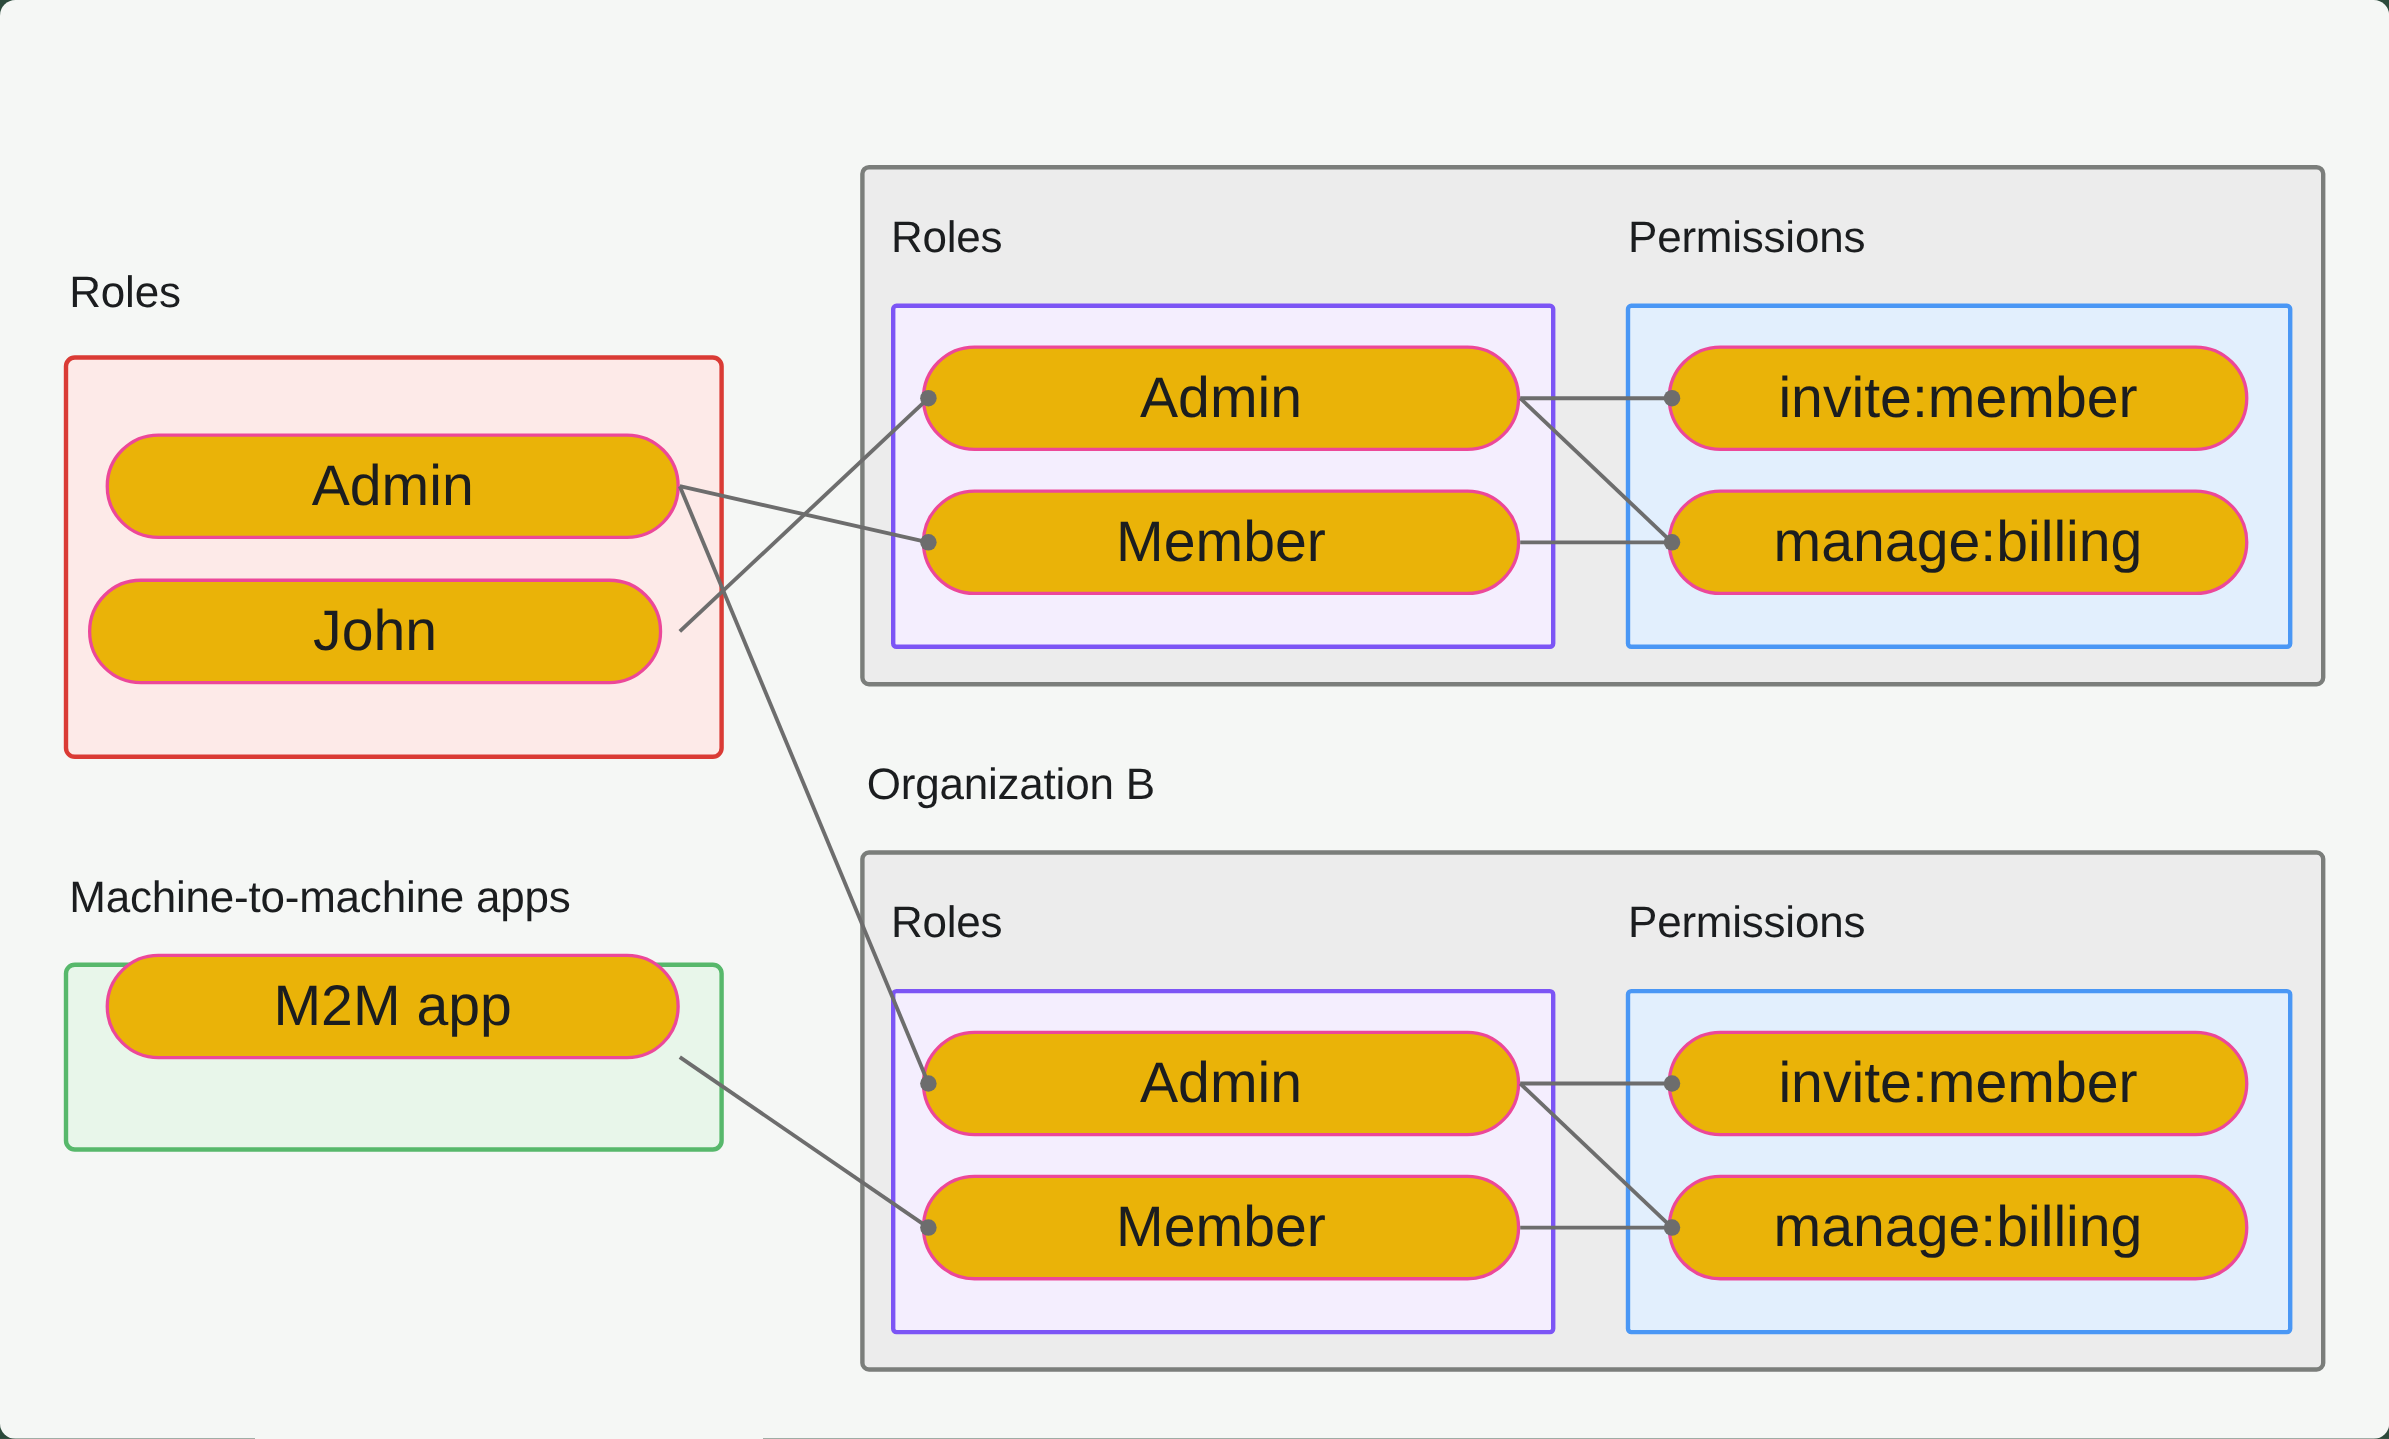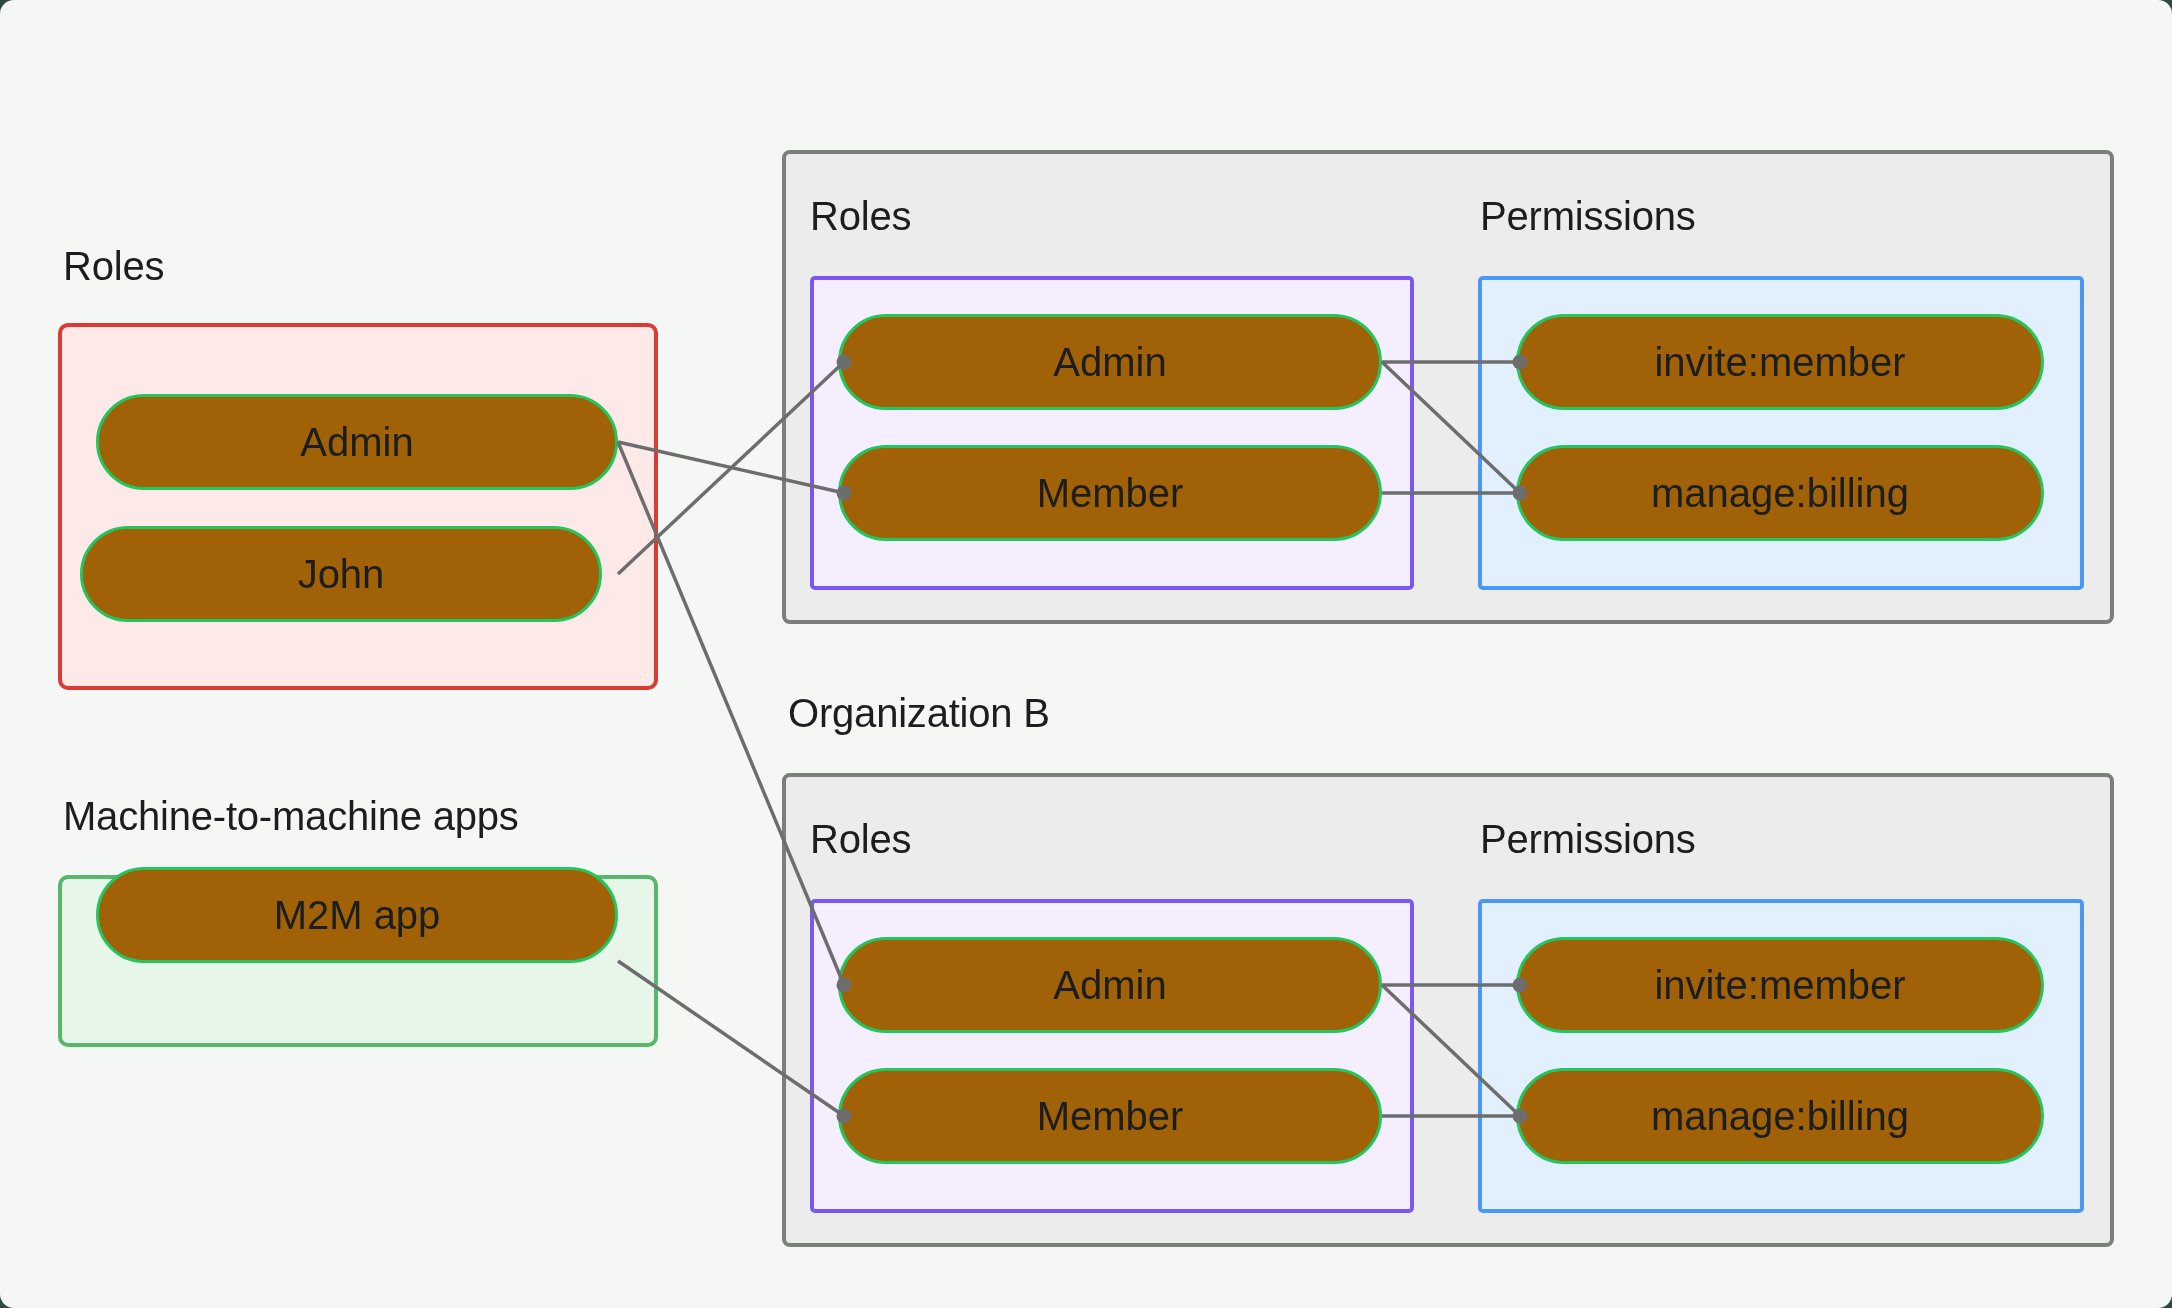--- a/index.html
+++ b/index.html
@@ -32,27 +32,27 @@
   }
   .users-box   { border: 4px solid #da3b35; background: #fdeae8; }
   .m2m-box     { border: 4px solid #57b86b; background: #e8f6ea; }
   .org-box     { border: 4px solid #7b7e7b; background: #ececec; border-radius: 8px; }
   .roles-box   { border: 4px solid #7c55f5; background: #f4eefe; border-radius: 5px; }
   .perms-box   { border: 4px solid #4a97f5; background: #e2effd; border-radius: 5px; }
   .pill {
     position: absolute;
     box-sizing: border-box;
     height: 96px;
-    background: #a16207;
-    border: 3px solid #22c55e;
+    background: #eab308;
+    border: 3px solid #ec4899;
     border-radius: 48px;
     display: flex;
     align-items: center;
     justify-content: center;
-    font-size: 40px;
+    font-size: 52px;
     font-weight: 400;
     color: #1b1d1f;
     white-space: nowrap;
   }
   #edge-layer {
     position: absolute;
     left: 0; top: 0;
     width: 2172px;
     height: 1308px;
     pointer-events: none;

